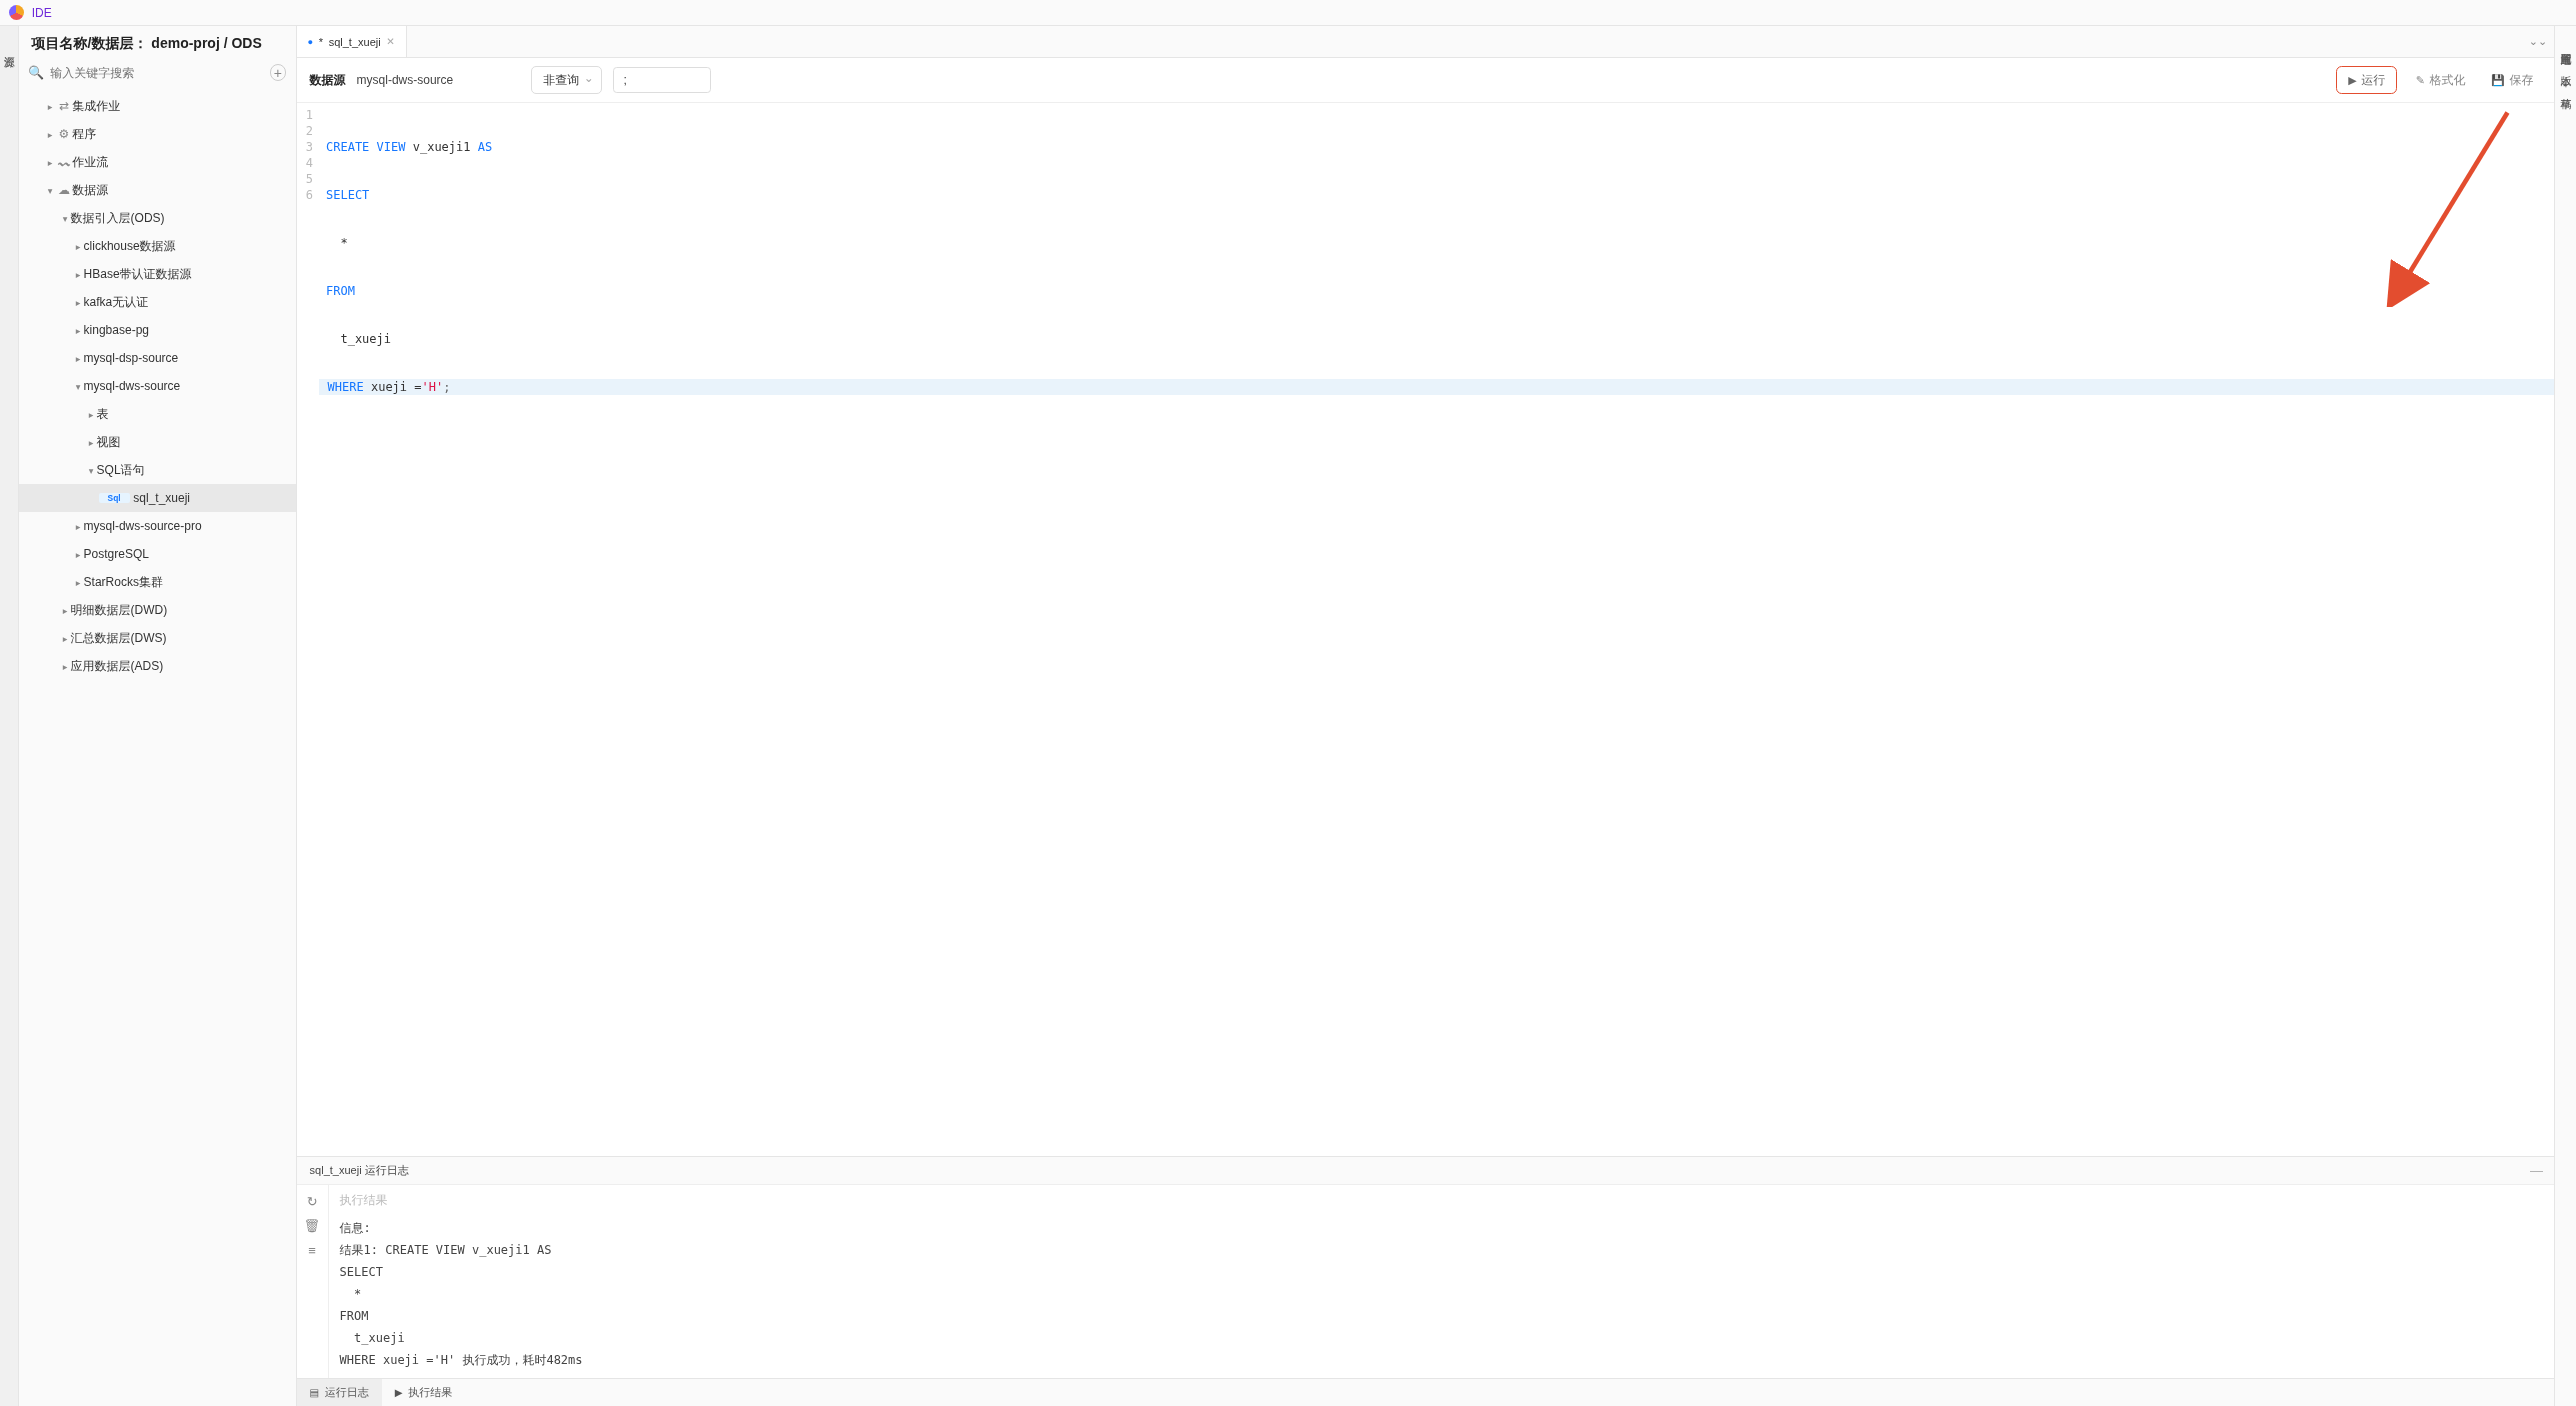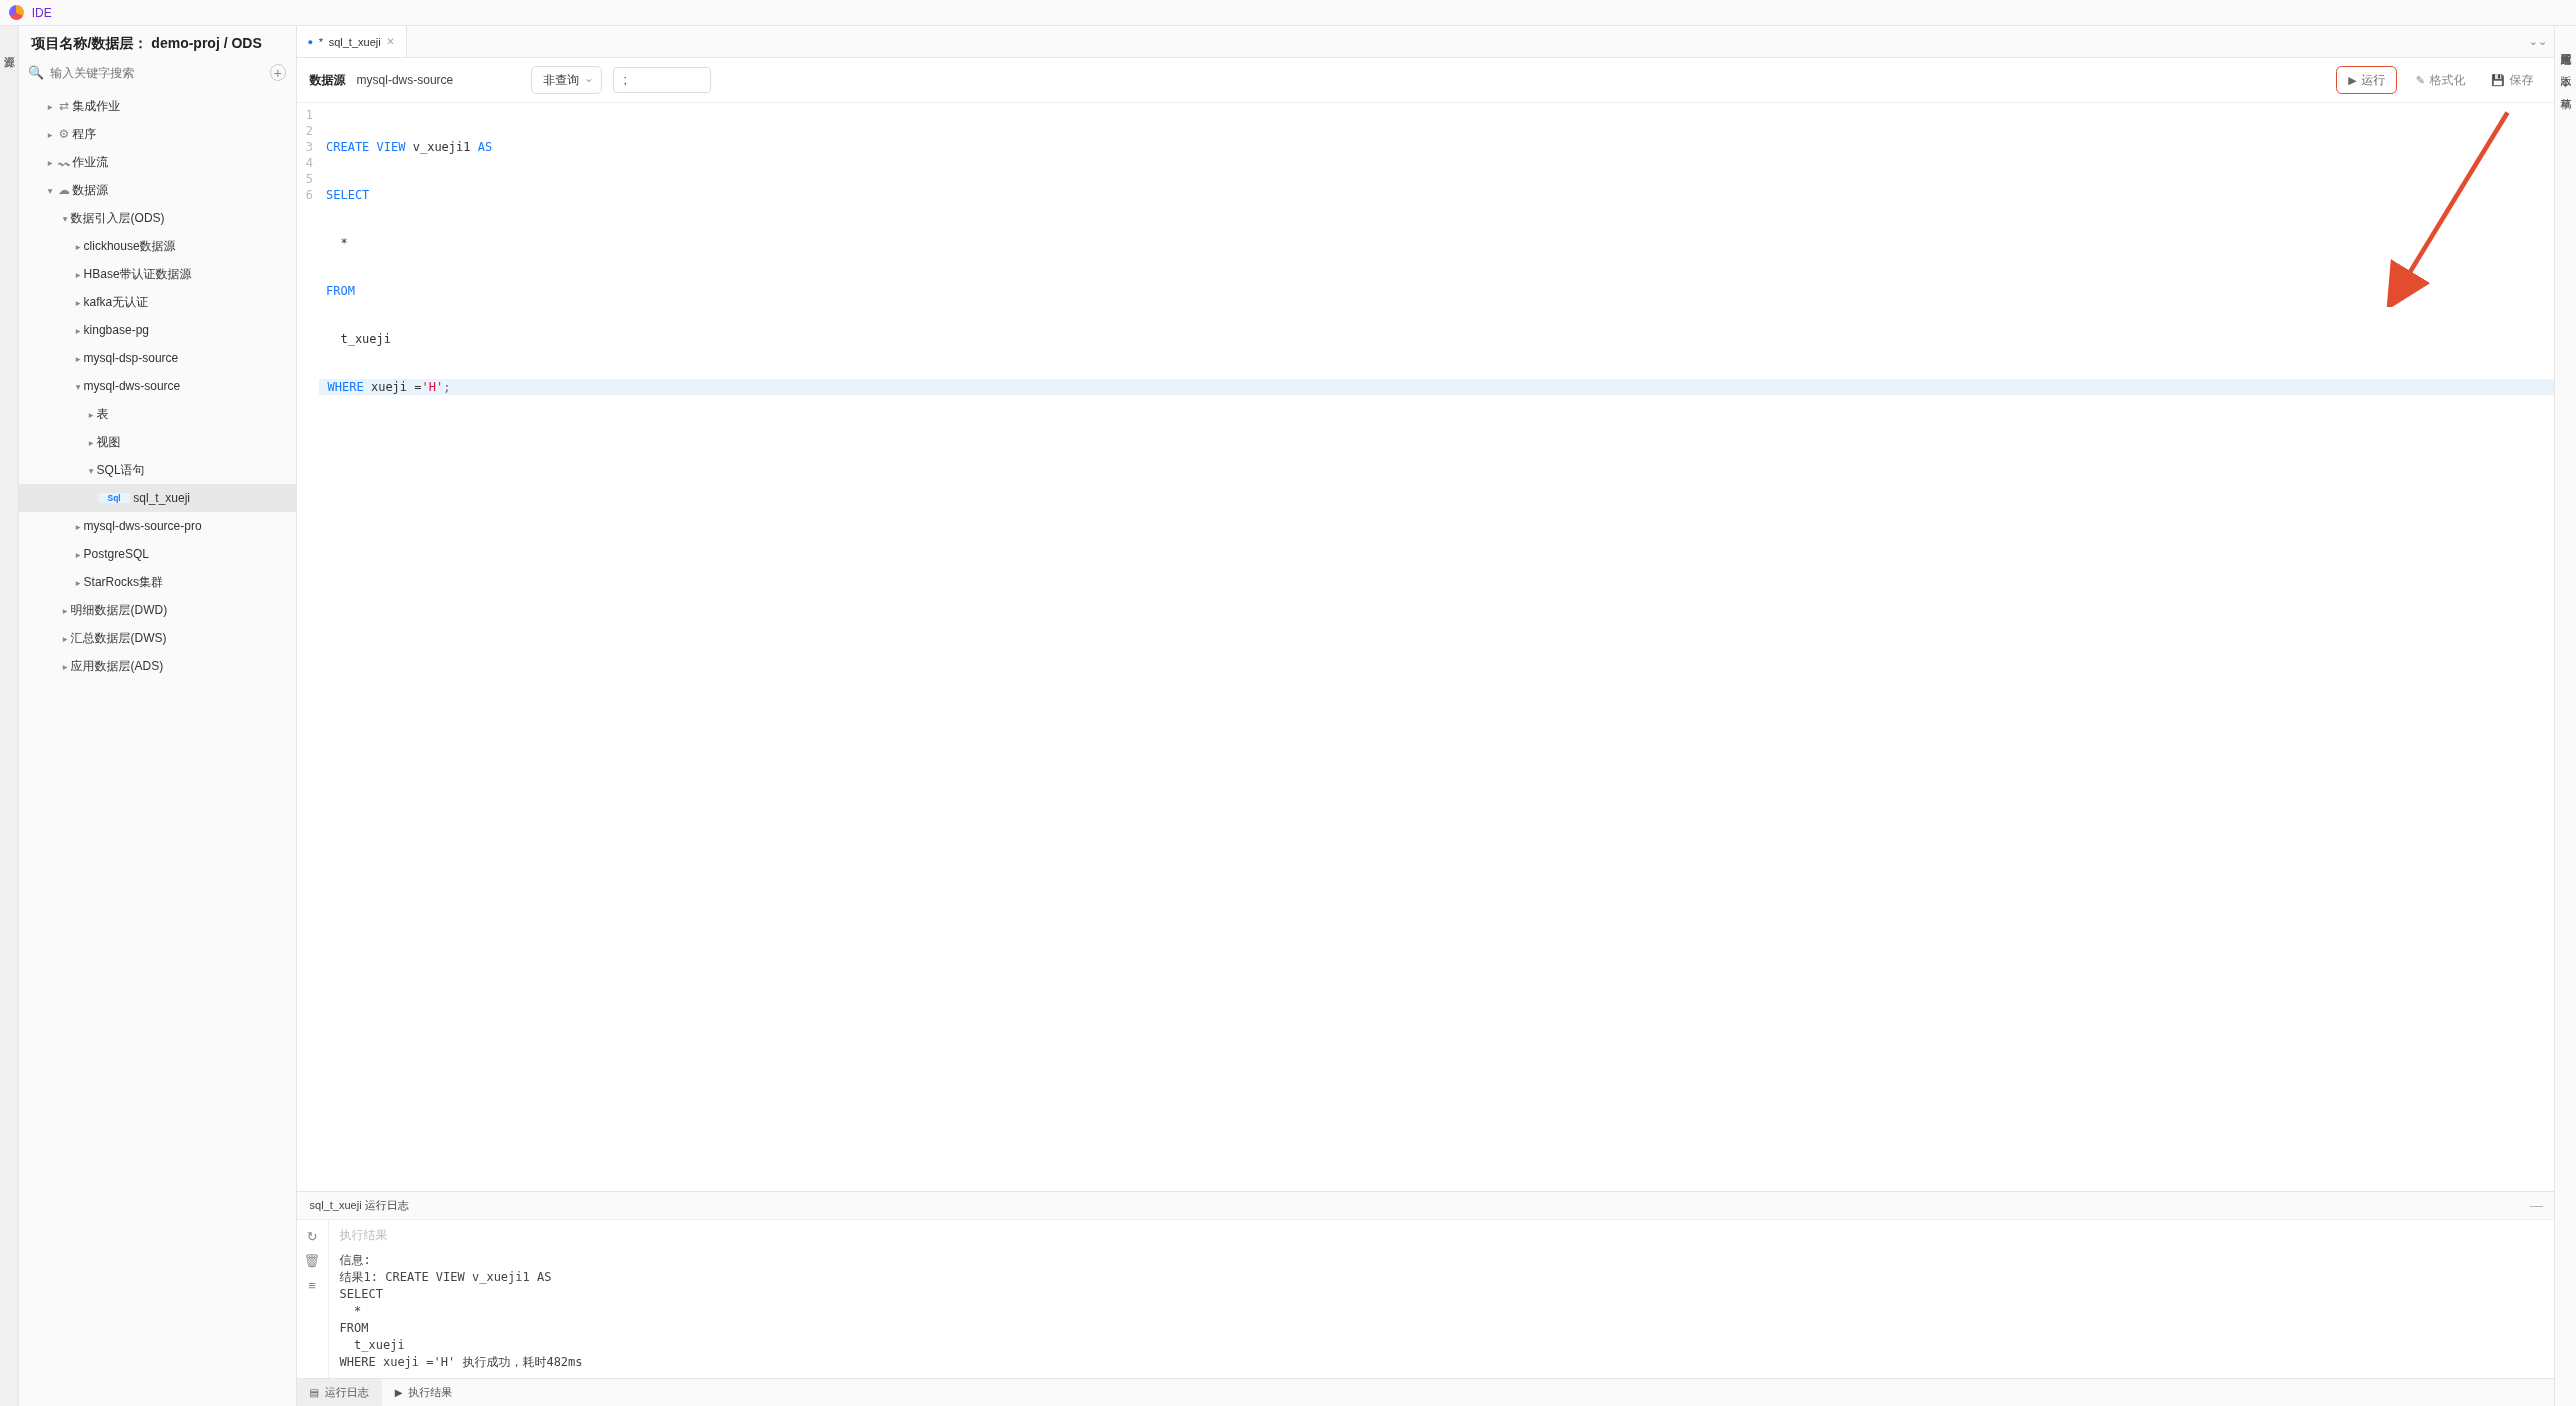--- a/index.html
+++ b/index.html
@@ -73,21 +73,21 @@
 
 .logpanel { border-top: 0.9px solid #e5e5e5; display: flex; flex-direction: column; }
 .lp-header { height: 28px; display: flex; align-items: center; padding: 0 13px; font-size: 11px; color: #444; background: #fafafa; border-bottom: 0.9px solid #eee; }
 .lp-header .spacer { flex: 1; }
 .lp-header .min { color: #aaa; cursor: pointer; font-size: 13px; letter-spacing: -1.9px; }
 .lp-body { display: flex; min-height: 139px; }
 .lp-tools { width: 32px; display: flex; flex-direction: column; align-items: center; gap: 9.3px; padding: 9.3px 0; border-right: 0.9px solid #eee; }
 .lp-tools .ticon { color: #888; font-size: 13px; cursor: pointer; }
 .lp-content { flex: 1; padding: 7.4px 11px; font-size: 12px; color: #444; }
 .lp-content .placeholder { color: #bbb; margin-bottom: 7.4px; }
-.lp-content .logtext { font-family: Menlo, Consolas, monospace; white-space: pre; line-height: 17px; }
+.lp-content .logtext { font-family: Menlo, Consolas, monospace; white-space: pre; line-height: 22px; }
 
 
 .bottomtabs { height: 28px; display: flex; align-items: stretch; border-top: 0.9px solid #e5e5e5; background: #fafafa; font-size: 11px; }
 .btab { display: flex; align-items: center; padding: 0 13px; gap: 5.6px; color: #555; cursor: pointer; }
 .btab.active { background: #eee; }
 .btab .bticon { font-size: 10.2px; }
 
 
 .rightrail { width: 22px; border-left: 0.9px solid #e5e5e5; background: #fafafa; display: flex; flex-direction: column; align-items: center; padding-top: 18.6px; gap: 22px; }
 .rightrail .ritem { writing-mode: vertical-rl; text-orientation: upright; font-size: 11px; color: #555; cursor: pointer; }

